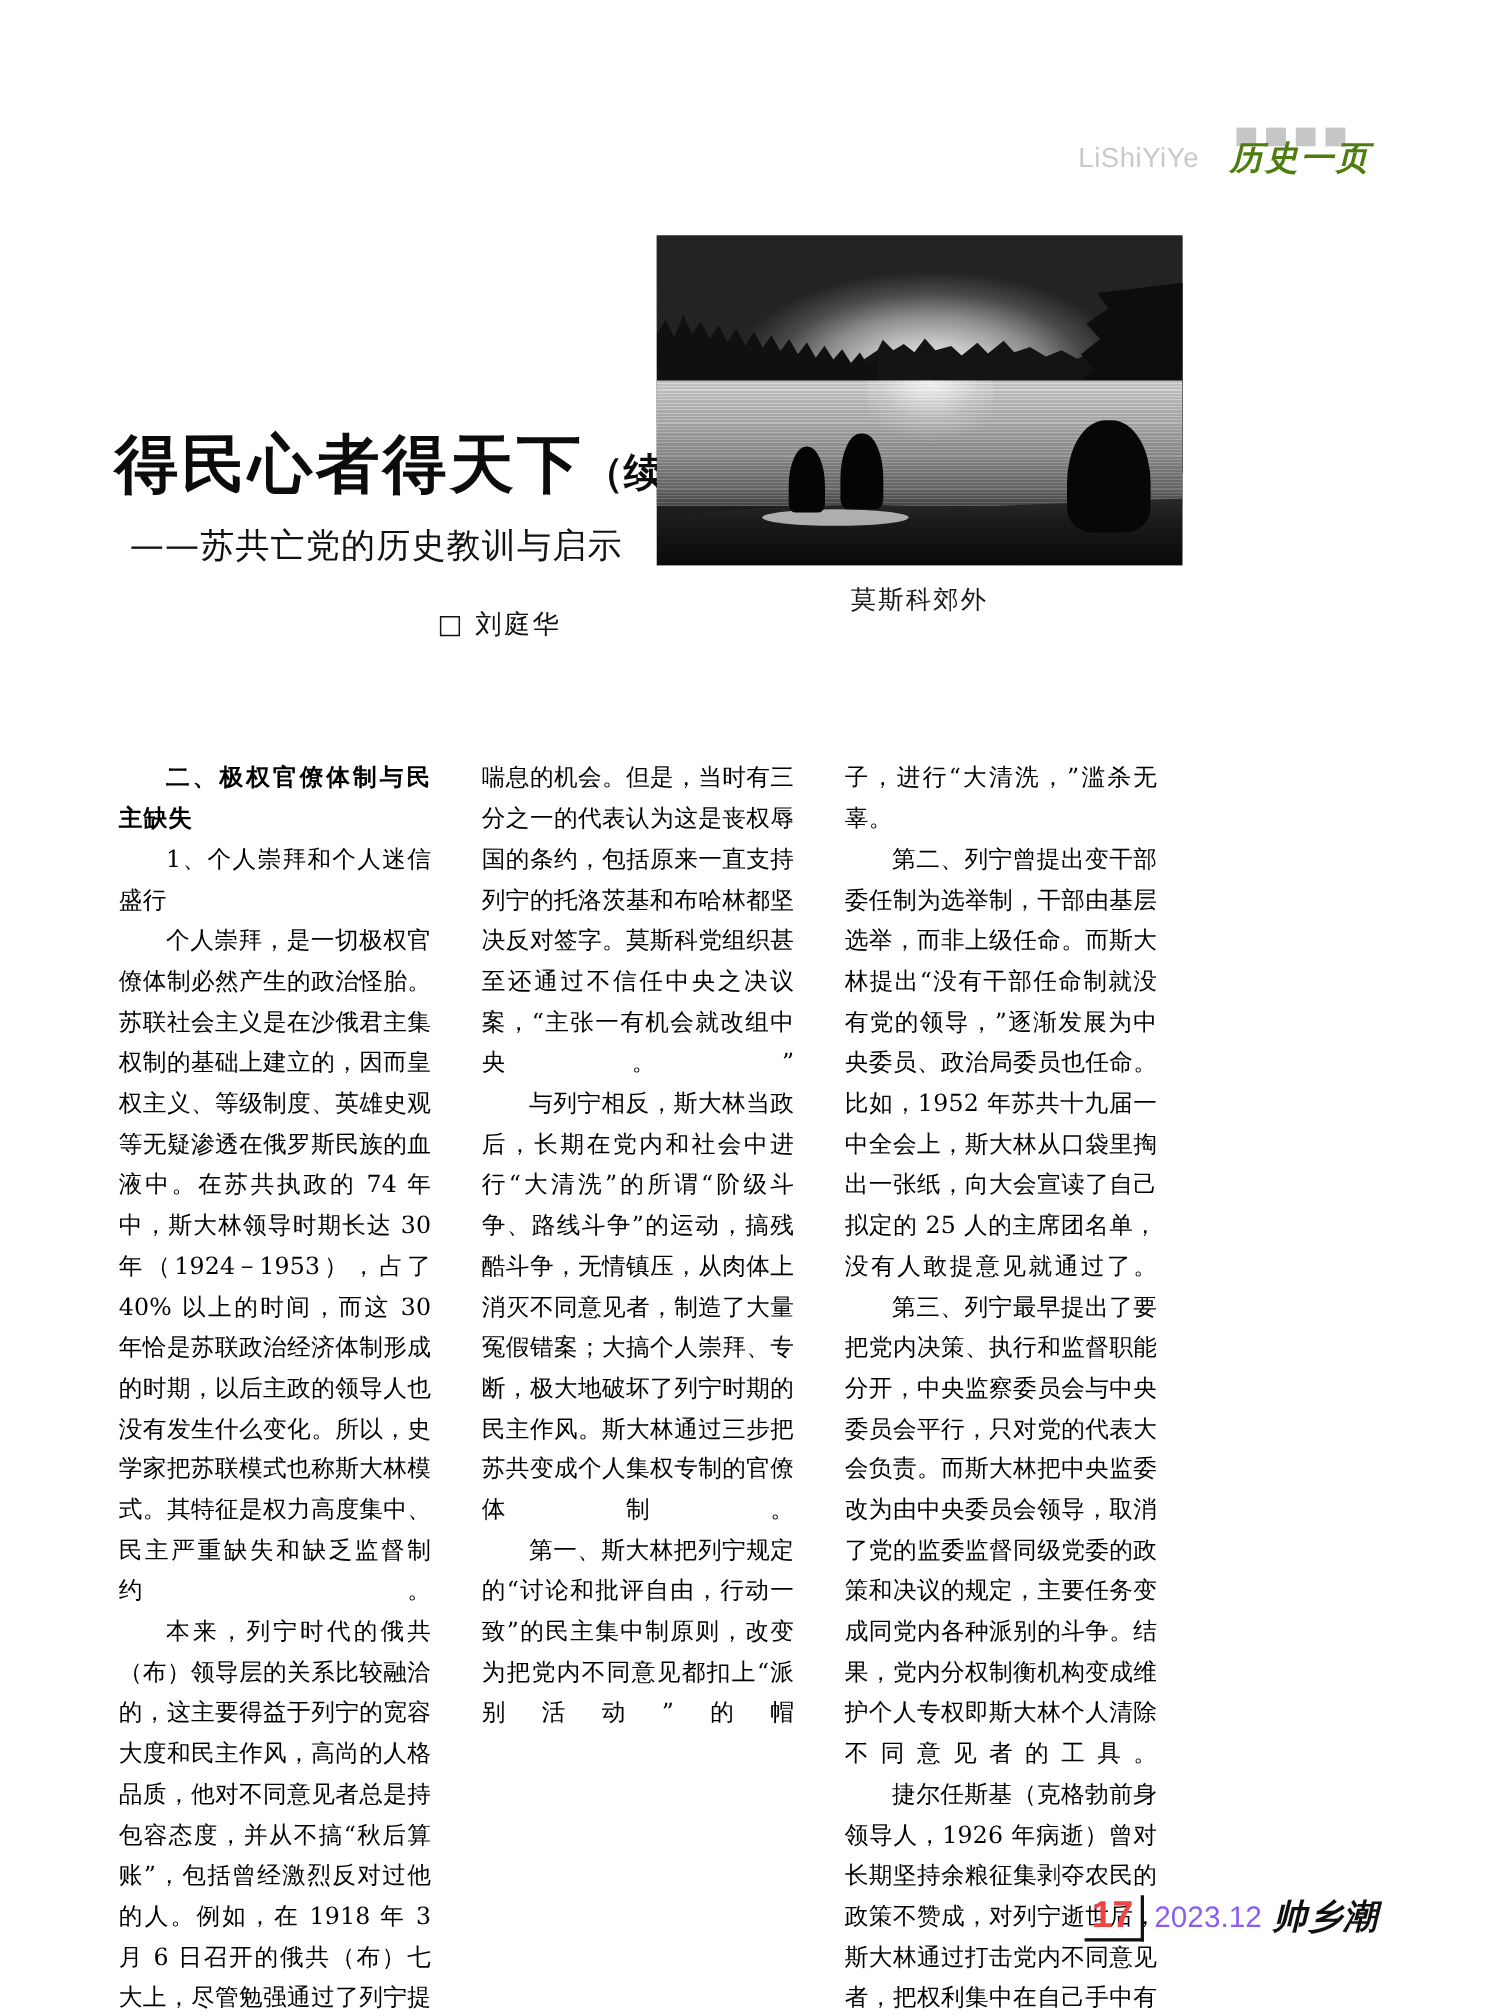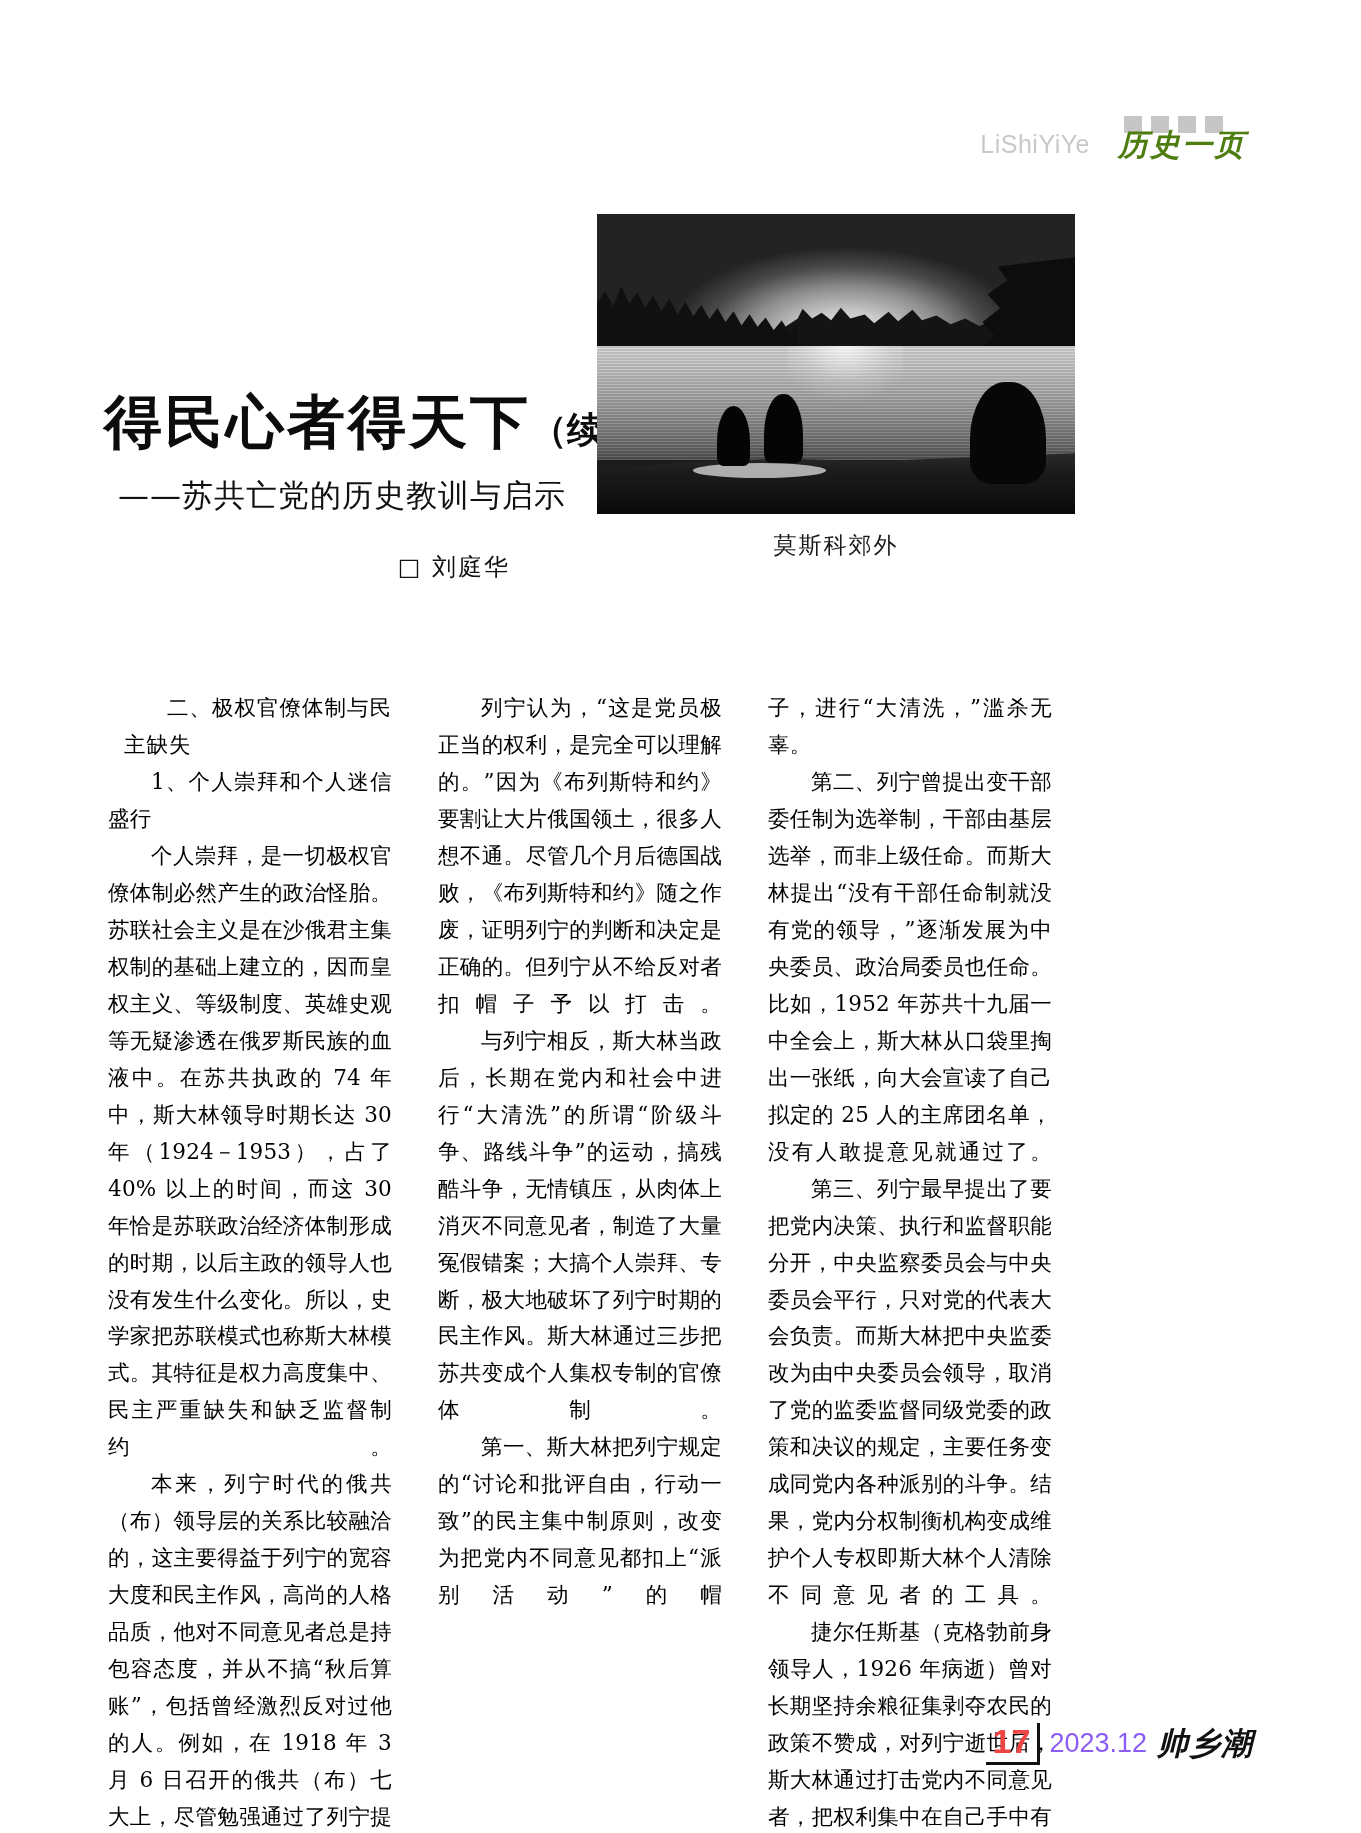--- a/index.html
+++ b/index.html
@@ -224,25 +224,24 @@
   .col p {
     margin: 0;
     text-indent: 2em;
     text-align: justify;
     text-align-last: justify;
   }
   .col p.last-left {
     text-align-last: left;
   }
   .col p.sec-head {
-    font-weight: normal;
+    font-weight: bold;
     text-indent: 2em;
     letter-spacing: 1px;
     text-align-last: left;
-    margin-left: 16px;
   }
   .col p.sub-head {
     text-indent: 2em;
     text-align-last: left;
   }
 
   
   .footer {
     position: absolute;
     right: 108px;
@@ -322,21 +321,21 @@
   <div class="columns">
 
     <div class="col">
       <p class="sec-head">二、极权官僚体制与民主缺失</p>
       <p class="sub-head">1、个人崇拜和个人迷信盛行</p>
       <p>个人崇拜，是一切极权官僚体制必然产生的政治怪胎。苏联社会主义是在沙俄君主集权制的基础上建立的，因而皇权主义、等级制度、英雄史观等无疑渗透在俄罗斯民族的血液中。在苏共执政的 74 年中，斯大林领导时期长达 30 年（1924－1953），占了 40% 以上的时间，而这 30 年恰是苏联政治经济体制形成的时期，以后主政的领导人也没有发生什么变化。所以，史学家把苏联模式也称斯大林模式。其特征是权力高度集中、民主严重缺失和缺乏监督制约。</p>
       <p>本来，列宁时代的俄共（布）领导层的关系比较融洽的，这主要得益于列宁的宽容大度和民主作风，高尚的人格品质，他对不同意见者总是持包容态度，并从不搞“秋后算账”，包括曾经激烈反对过他的人。例如，在 1918 年 3 月 6 日召开的俄共（布）七大上，尽管勉强通过了列宁提议的，对德国作出重大让步的《布列斯特和约》，以给新生的苏维埃政权有</p>
     </div>
 
     <div class="col">
-      <p>列宁认为，“这是党员极正当的权利，是完全可以理解的。”因为《布列斯特和约》要割让大片俄国领土，很多人想不通。尽管几个月后德国战败，《布列斯特和约》随之作废，证明列宁的判断和决定是正确的。但列宁从不给反对者扣帽子予以打击。</p>
+      <p style="text-indent:0">喘息的机会。但是，当时有三分之一的代表认为这是丧权辱国的条约，包括原来一直支持列宁的托洛茨基和布哈林都坚决反对签字。莫斯科党组织甚至还通过不信任中央之决议案，“主张一有机会就改组中央。”</p>
       <p>与列宁相反，斯大林当政后，长期在党内和社会中进行“大清洗”的所谓“阶级斗争、路线斗争”的运动，搞残酷斗争，无情镇压，从肉体上消灭不同意见者，制造了大量冤假错案；大搞个人崇拜、专断，极大地破坏了列宁时期的民主作风。斯大林通过三步把苏共变成个人集权专制的官僚体制。</p>
       <p>第一、斯大林把列宁规定的“讨论和批评自由，行动一致”的民主集中制原则，改变为把党内不同意见都扣上“派别活动”的帽</p>
     </div>
 
     <div class="col">
       <p class="last-left" style="text-indent:0">子，进行“大清洗，”滥杀无辜。</p>
       <p>第二、列宁曾提出变干部委任制为选举制，干部由基层选举，而非上级任命。而斯大林提出“没有干部任命制就没有党的领导，”逐渐发展为中央委员、政治局委员也任命。比如，1952 年苏共十九届一中全会上，斯大林从口袋里掏出一张纸，向大会宣读了自己拟定的 25 人的主席团名单，没有人敢提意见就通过了。</p>
       <p>第三、列宁最早提出了要把党内决策、执行和监督职能分开，中央监察委员会与中央委员会平行，只对党的代表大会负责。而斯大林把中央监委改为由中央委员会领导，取消了党的监委监督同级党委的政策和决议的规定，主要任务变成同党内各种派别的斗争。结果，党内分权制衡机构变成维护个人专权即斯大林个人清除不同意见者的工具。</p>
       <p>捷尔任斯基（克格勃前身领导人，1926 年病逝）曾对长期坚持余粮征集剥夺农民的政策不赞成，对列宁逝世后，斯大林通过打击党内不同意见者，把权利集中在自己手中有强烈的不满之感，曾经一针见血地指出：那样“国家</p>
     </div>

